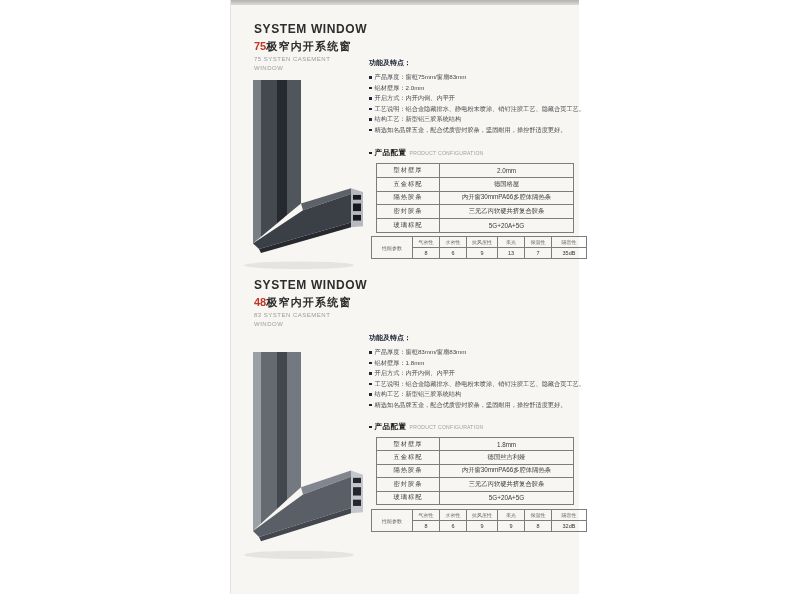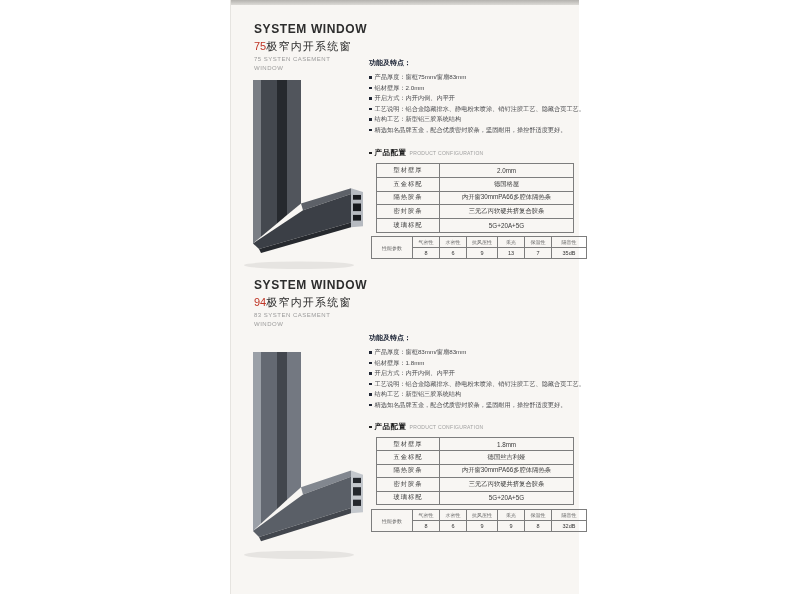--- a/index.html
+++ b/index.html
@@ -13,21 +13,21 @@
     background:#f8f6f3;
     border-left:1px solid #e6e4e0;
   }
   .page-edge{
     position:absolute;left:0;top:0;width:100%;height:5px;
     background:linear-gradient(#b4b2ae,#dddbd7);
   }
   
   .hgroup{position:absolute;left:23px;}
   .t-en{font-size:12px;font-weight:bold;color:#2d2d2d;letter-spacing:.6px;}
-  .t-cn{font-size:11px;font-weight:normal;color:#2c2c2c;letter-spacing:1.2px;margin-top:3px;}
+  .t-cn{font-size:11px;font-weight:bold;color:#2c2c2c;letter-spacing:1.2px;margin-top:3px;}
   .t-cn .num{color:#bf3526;letter-spacing:0;}
   .t-sub{font-size:6px;color:#9b9b9b;letter-spacing:.5px;margin-top:2px;line-height:7px;}
   
   .img-wrap{position:absolute;left:8px;width:126px;}
   .img-wrap svg{display:block;width:100%;height:100%;}
   .v-dark .p-edge{fill:#7a7e84}.v-dark .p-faceA{fill:#44484f}.v-dark .p-groove{fill:#26292e}
   .v-dark .p-faceB{fill:#51555c}.v-dark .p-top{fill:#5d6168}.v-dark .p-front{fill:#3b3f46}
   .v-dark .p-cut{fill:#b6bac0}.v-dark .p-hole{fill:#17191d}.v-dark .p-shadow{fill:#e6e4e1}
   .v-light .p-edge{fill:#9ba0a7}.v-light .p-faceA{fill:#646972}.v-light .p-groove{fill:#42464d}
   .v-light .p-faceB{fill:#737881}.v-light .p-top{fill:#82878f}.v-light .p-front{fill:#5a5f67}
@@ -159,21 +159,21 @@
       <td>9</td>
       <td>13</td>
       <td>7</td>
       <td>35dB</td>
     </tr>
   </tbody>
     </table>
 
   <div class="hgroup" style="top:278px">
     <div class="t-en">SYSTEM WINDOW</div>
-    <div class="t-cn"><span class="num">94</span><span>极窄内开系统窗</span></div>
+    <div class="t-cn"><span class="num">48</span><span>极窄内开系统窗</span></div>
     <div class="t-sub">83 SYSTEN CASEMENT</div>
     <div class="t-sub">WINDOW</div>
   </div>
 
   <div class="img-wrap v-light" style="top:352px;height:208px">
     <svg viewBox="0 0 126 200" preserveAspectRatio="none">
       <ellipse class="p-shadow" cx="60" cy="195" rx="55" ry="4"></ellipse>
       <polygon class="p-edge" points="14,0 22,0 22,165 14,172"></polygon>
       <polygon class="p-faceA" points="22,0 38,0 38,151 22,165"></polygon>
       <polygon class="p-groove" points="38,0 48,0 48,142 38,151"></polygon>

